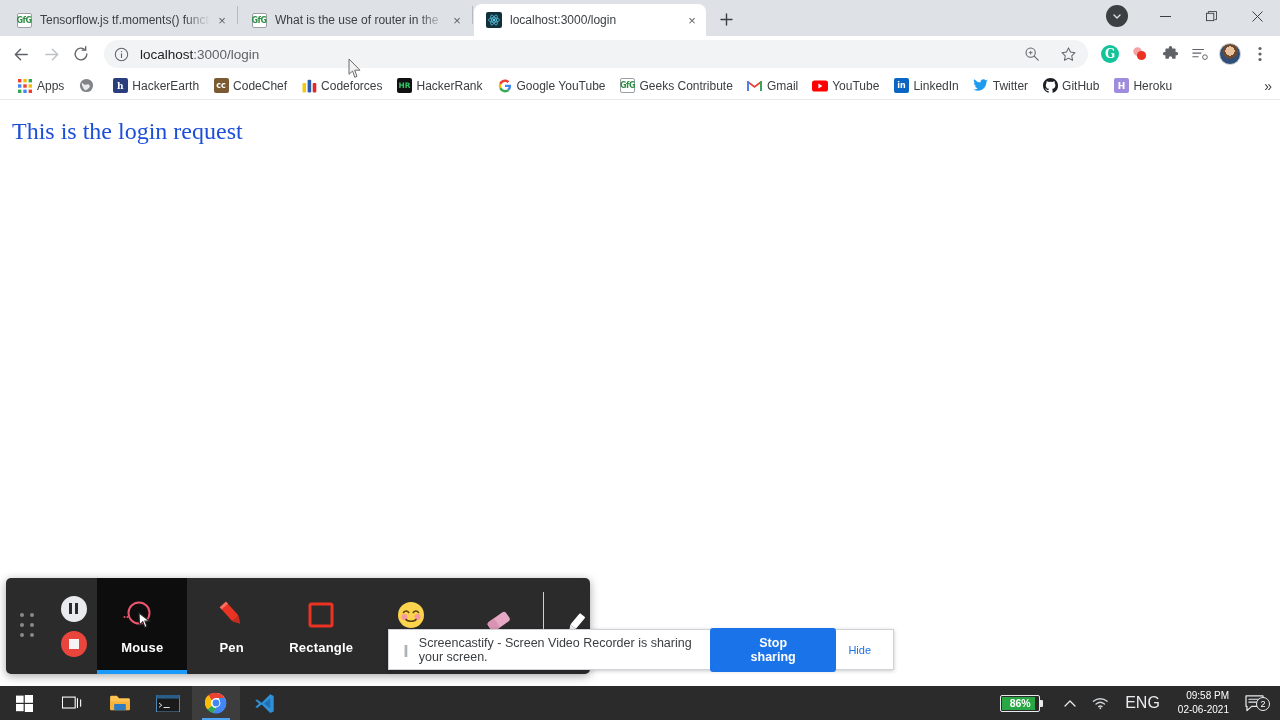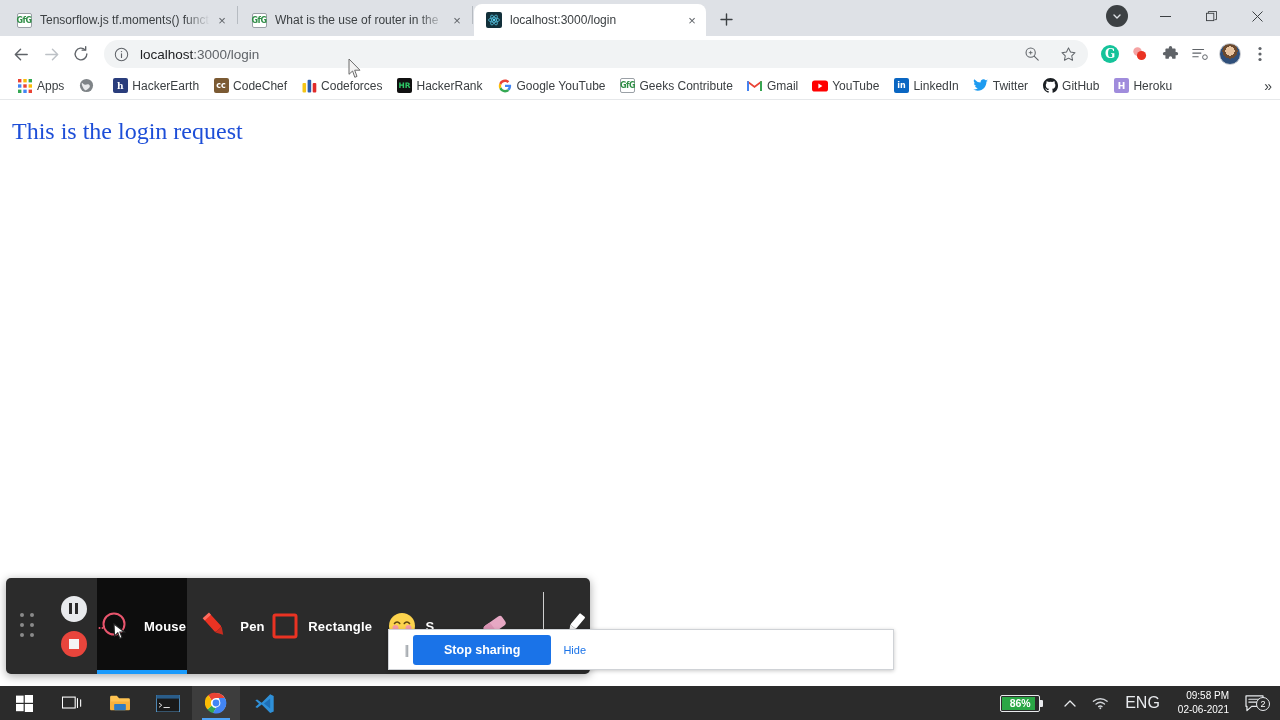--- a/index.html
+++ b/index.html
@@ -130,21 +130,21 @@
   }
   .sc-handle { width:44px; display:flex; align-items:center; justify-content:center; }
   .dots { display:grid; grid-template-columns:repeat(2, 6px); grid-template-rows:repeat(3, 6px); gap:4px; }
   .dots i { width:4px;height:4px;border-radius:50%;background:#8a8a8a;display:block;}
   .sc-rec { width:48px; display:flex; flex-direction:column; align-items:center; justify-content:center; gap:9px;}
   .btn-pause { width:26px;height:26px;border-radius:50%;background:#e8eaed;display:flex;align-items:center;justify-content:center;}
   .btn-pause i { width:3px;height:11px;background:#2b2b2b;display:block;margin:0 1.5px;}
   .btn-stop { width:26px;height:26px;border-radius:50%;background:#e8453c;display:flex;align-items:center;justify-content:center;}
   .btn-stop i { width:10px;height:10px;background:#f4f4f4;display:block;}
   .sc-tool {
-    width:90px; display:flex; flex-direction:row; align-items:center; justify-content:center;
+    width:90px; display:flex; flex-direction:column; align-items:center; justify-content:center;
     gap:8px; position:relative; color:#fff;
   }
   .sc-tool.selected { background:#0d0d0d; }
   .sc-tool.selected::after {
     content:""; position:absolute; left:0; right:0; bottom:0; height:4px; background:#1a9bfc;
   }
   .sc-tool .tl-label { font-size:13px; font-weight:bold; color:#fff; letter-spacing:.2px; }
   .sc-tool .tl-ico { height:34px; display:flex; align-items:center; justify-content:center; }
   .sc-divider { width:1px; background:#cfcfcf; margin:14px 0 20px 0; align-self:stretch; }
   .sc-tail { flex:1 1 auto; display:flex; align-items:center; padding-left:18px; }
@@ -580,20 +580,21 @@
           <rect x="10" y="4" width="7" height="15" rx="1" fill="#ffffff"></rect>
           <path d="M10 19h7l-3.5 6z" fill="#f0f0f0"></path>
         </g>
       </svg>
     </span>
   </div>
 </div>
 
 <div id="share-bar">
   <span class="grip">||</span>
+  <span class="msg">Screencastify - Screen Video Recorder is sharing your screen.</span>
   <button class="stop-btn">Stop sharing</button>
   <button class="hide-btn">Hide</button>
 </div>
 
 <div id="taskbar">
   <div class="tb-left">
 
     <span class="tb-app">
       <svg width="17" height="17" viewBox="0 0 17 17">
         <rect x="0" y="0.6" width="7.6" height="7.2" fill="#fff"></rect>

